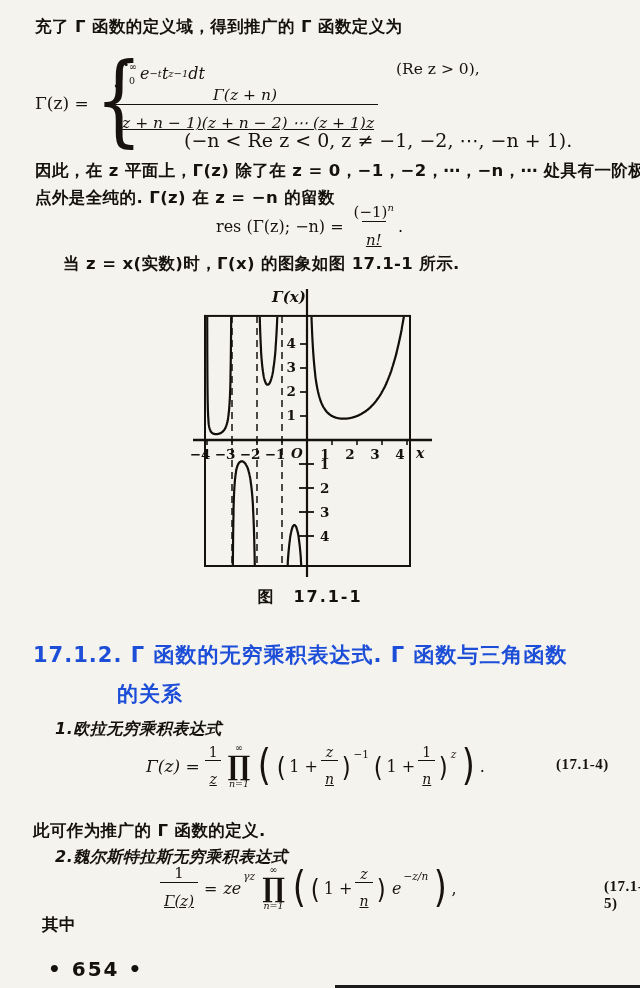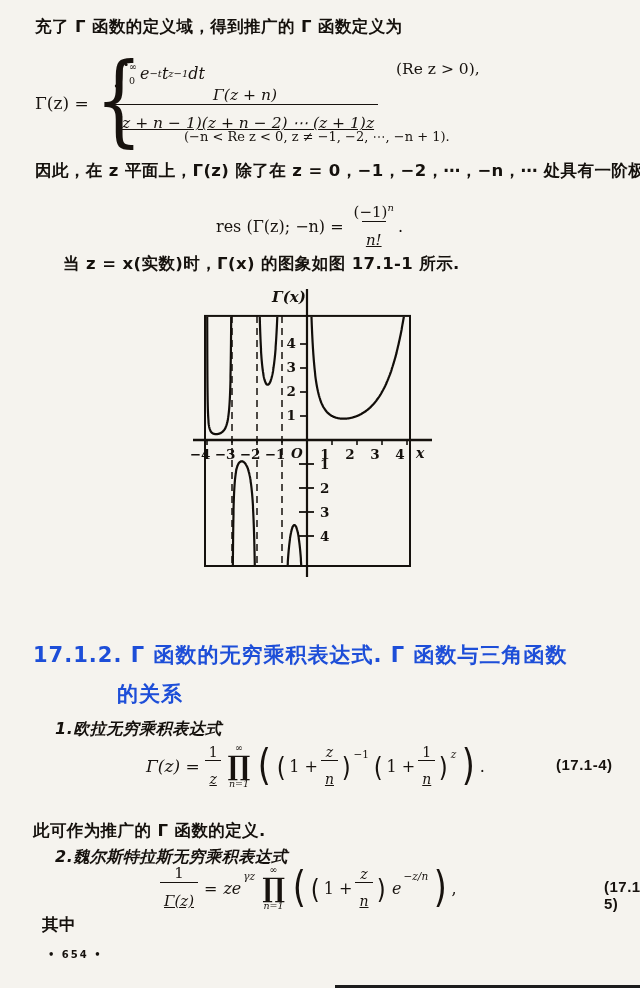--- a/index.html
+++ b/index.html
@@ -29,31 +29,31 @@
   
   .prod{display:inline-flex;flex-direction:column;align-items:center;line-height:1;
         margin:0 3px;font-family:"DejaVu Serif",serif;font-style:normal;}
   .prod .lim{font-size:9.5px;line-height:1.1;}
   .prod .sym{font-size:27px;line-height:.95;font-weight:600;}
   
   .bp{font-size:42px;font-weight:400;font-family:"DejaVu Sans",sans-serif;line-height:1;transform:scaleX(.8);}
   .mp{font-size:27px;font-family:"DejaVu Sans",sans-serif;line-height:1;transform:scaleX(.85);}
   .eq{position:absolute;display:flex;align-items:center;gap:3px;height:50px;}
   .eq sup{font-size:10.5px;align-self:flex-start;margin:7px 1px 0 -1px;font-family:"DejaVu Serif",serif;}
-  .eqtag{position:absolute;font-weight:700;font-size:15px;letter-spacing:.5px;font-family:Liberation Sans, sans-serif;}
+  .eqtag{position:absolute;font-weight:700;font-size:15px;letter-spacing:.5px;font-family:Liberation Serif, serif;}
   
   .brace{font-family:"DejaVu Serif",serif;font-size:100px;font-weight:200;line-height:96px;transform:scaleX(.75);}
   .int-sym{font-size:27px;font-family:"DejaVu Serif",serif;}
   .ilim{display:inline-flex;flex-direction:column;justify-content:space-between;height:25px;
         font-size:9.5px;margin:0 3px 0 1px;font-style:normal;font-family:"DejaVu Serif",serif;}
   .row{display:flex;align-items:center;}
   .h2{font-size:21px;font-weight:700;letter-spacing:1px;white-space:nowrap;color:#1d4ed8;}
   .bold-sub{font-size:16px;font-weight:700;letter-spacing:.5px;white-space:nowrap;font-style:italic;}
   .caption{width:320px;text-align:center;font-weight:700;font-size:16px;letter-spacing:2px;}
-  .pageno{font-weight:700;font-size:10px;letter-spacing:2px;}
+  .pageno{font-weight:700;font-size:20px;letter-spacing:2px;margin-top:8px;}
   svg text{font-family:"DejaVu Serif",serif;fill:#15110d;}
   .scan-edge{background:#1c1c1c;}
 </style>
 </head>
 <body>
 
 <div class="page">
 
   <div class="abs cn" style="left:35px;top:16px;">充了 Γ 函数的定义域，得到推广的 Γ 函数定义为</div>
 
@@ -70,24 +70,25 @@
         <sup class="e it">−t</sup>
       <span class="it">t</span>
         <sup class="e it">z−1</sup>
       <span class="it"> dt</span>
     </span>
     <span class="abs math" style="left:396px;top:60px;font-size:15.5px;">(Re z &gt; 0),</span>
     <span class="abs frac" style="left:112px;top:87px;font-size:15.5px;">
       <span class="num it">Γ(z + n)</span>
       <span class="den it">(z + n − 1)(z + n − 2) ⋯ (z + 1)z</span>
     </span>
-    <span class="abs math" style="left:184px;top:129px;font-size:13px;">(−n &lt; Re z &lt; 0,  z ≠ −1, −2, ⋯, −n + 1).</span>
+    <span class="abs math" style="left:184px;top:129px;font-size:19px;">(−n &lt; Re z &lt; 0,  z ≠ −1, −2, ⋯, −n + 1).</span>
   </div>
 
   <div class="abs cn" style="left:35px;top:160px;">因此，在 z 平面上，Γ(z) 除了在 z = 0，−1，−2，⋯，−n，⋯ 处具有一阶极</div>
+  <div class="abs cn" style="left:35px;top:187px;">点外是全纯的. Γ(z) 在 z = −n 的留数</div>
 
   <div class="abs row" style="left:216px;top:206px;height:40px;">
     <span class="math" style="font-size:16px;">res (Γ(z);  −n) =</span>
     <span class="frac" style="font-size:15px;margin-left:6px;">
       <span class="num"><span>(−1)</span><sup class="e it">n</sup></span>
       <span class="den it">n!</span>
     </span>
     <span class="math">.</span>
   </div>
 
@@ -141,20 +142,21 @@
       <line x1="149" y1="182" x2="164" y2="182" stroke="#15110d" stroke-width="1.8"></line>
       <text x="170" y="187" font-size="13.5" font-weight="700">1</text>
       <line x1="149" y1="206" x2="164" y2="206" stroke="#15110d" stroke-width="1.8"></line>
       <text x="170" y="211" font-size="13.5" font-weight="700">2</text>
       <line x1="149" y1="230" x2="164" y2="230" stroke="#15110d" stroke-width="1.8"></line>
       <text x="170" y="235" font-size="13.5" font-weight="700">3</text>
       <line x1="149" y1="254" x2="164" y2="254" stroke="#15110d" stroke-width="1.8"></line>
       <text x="170" y="259" font-size="13.5" font-weight="700">4</text>
       <text x="122" y="20" font-size="15" font-style="italic" font-weight="700">Γ(x)</text>
     </svg>
+  <div class="abs caption cn" style="left:150px;top:587px;">图　17.1-1</div>
 
   <div class="abs h2 cn" style="left:33px;top:641px;">
     <span>17.1.2.</span>
     <span>Γ 函数的无穷乘积表达式.  Γ 函数与三角函数</span>
   </div>
   <div class="abs h2 cn" style="left:117px;top:680px;">的关系</div>
 
   <div class="abs cn bold-sub" style="left:55px;top:719px;">1.欧拉无穷乘积表达式</div>
 
   <div class="eq" style="left:146px;top:741px;">

